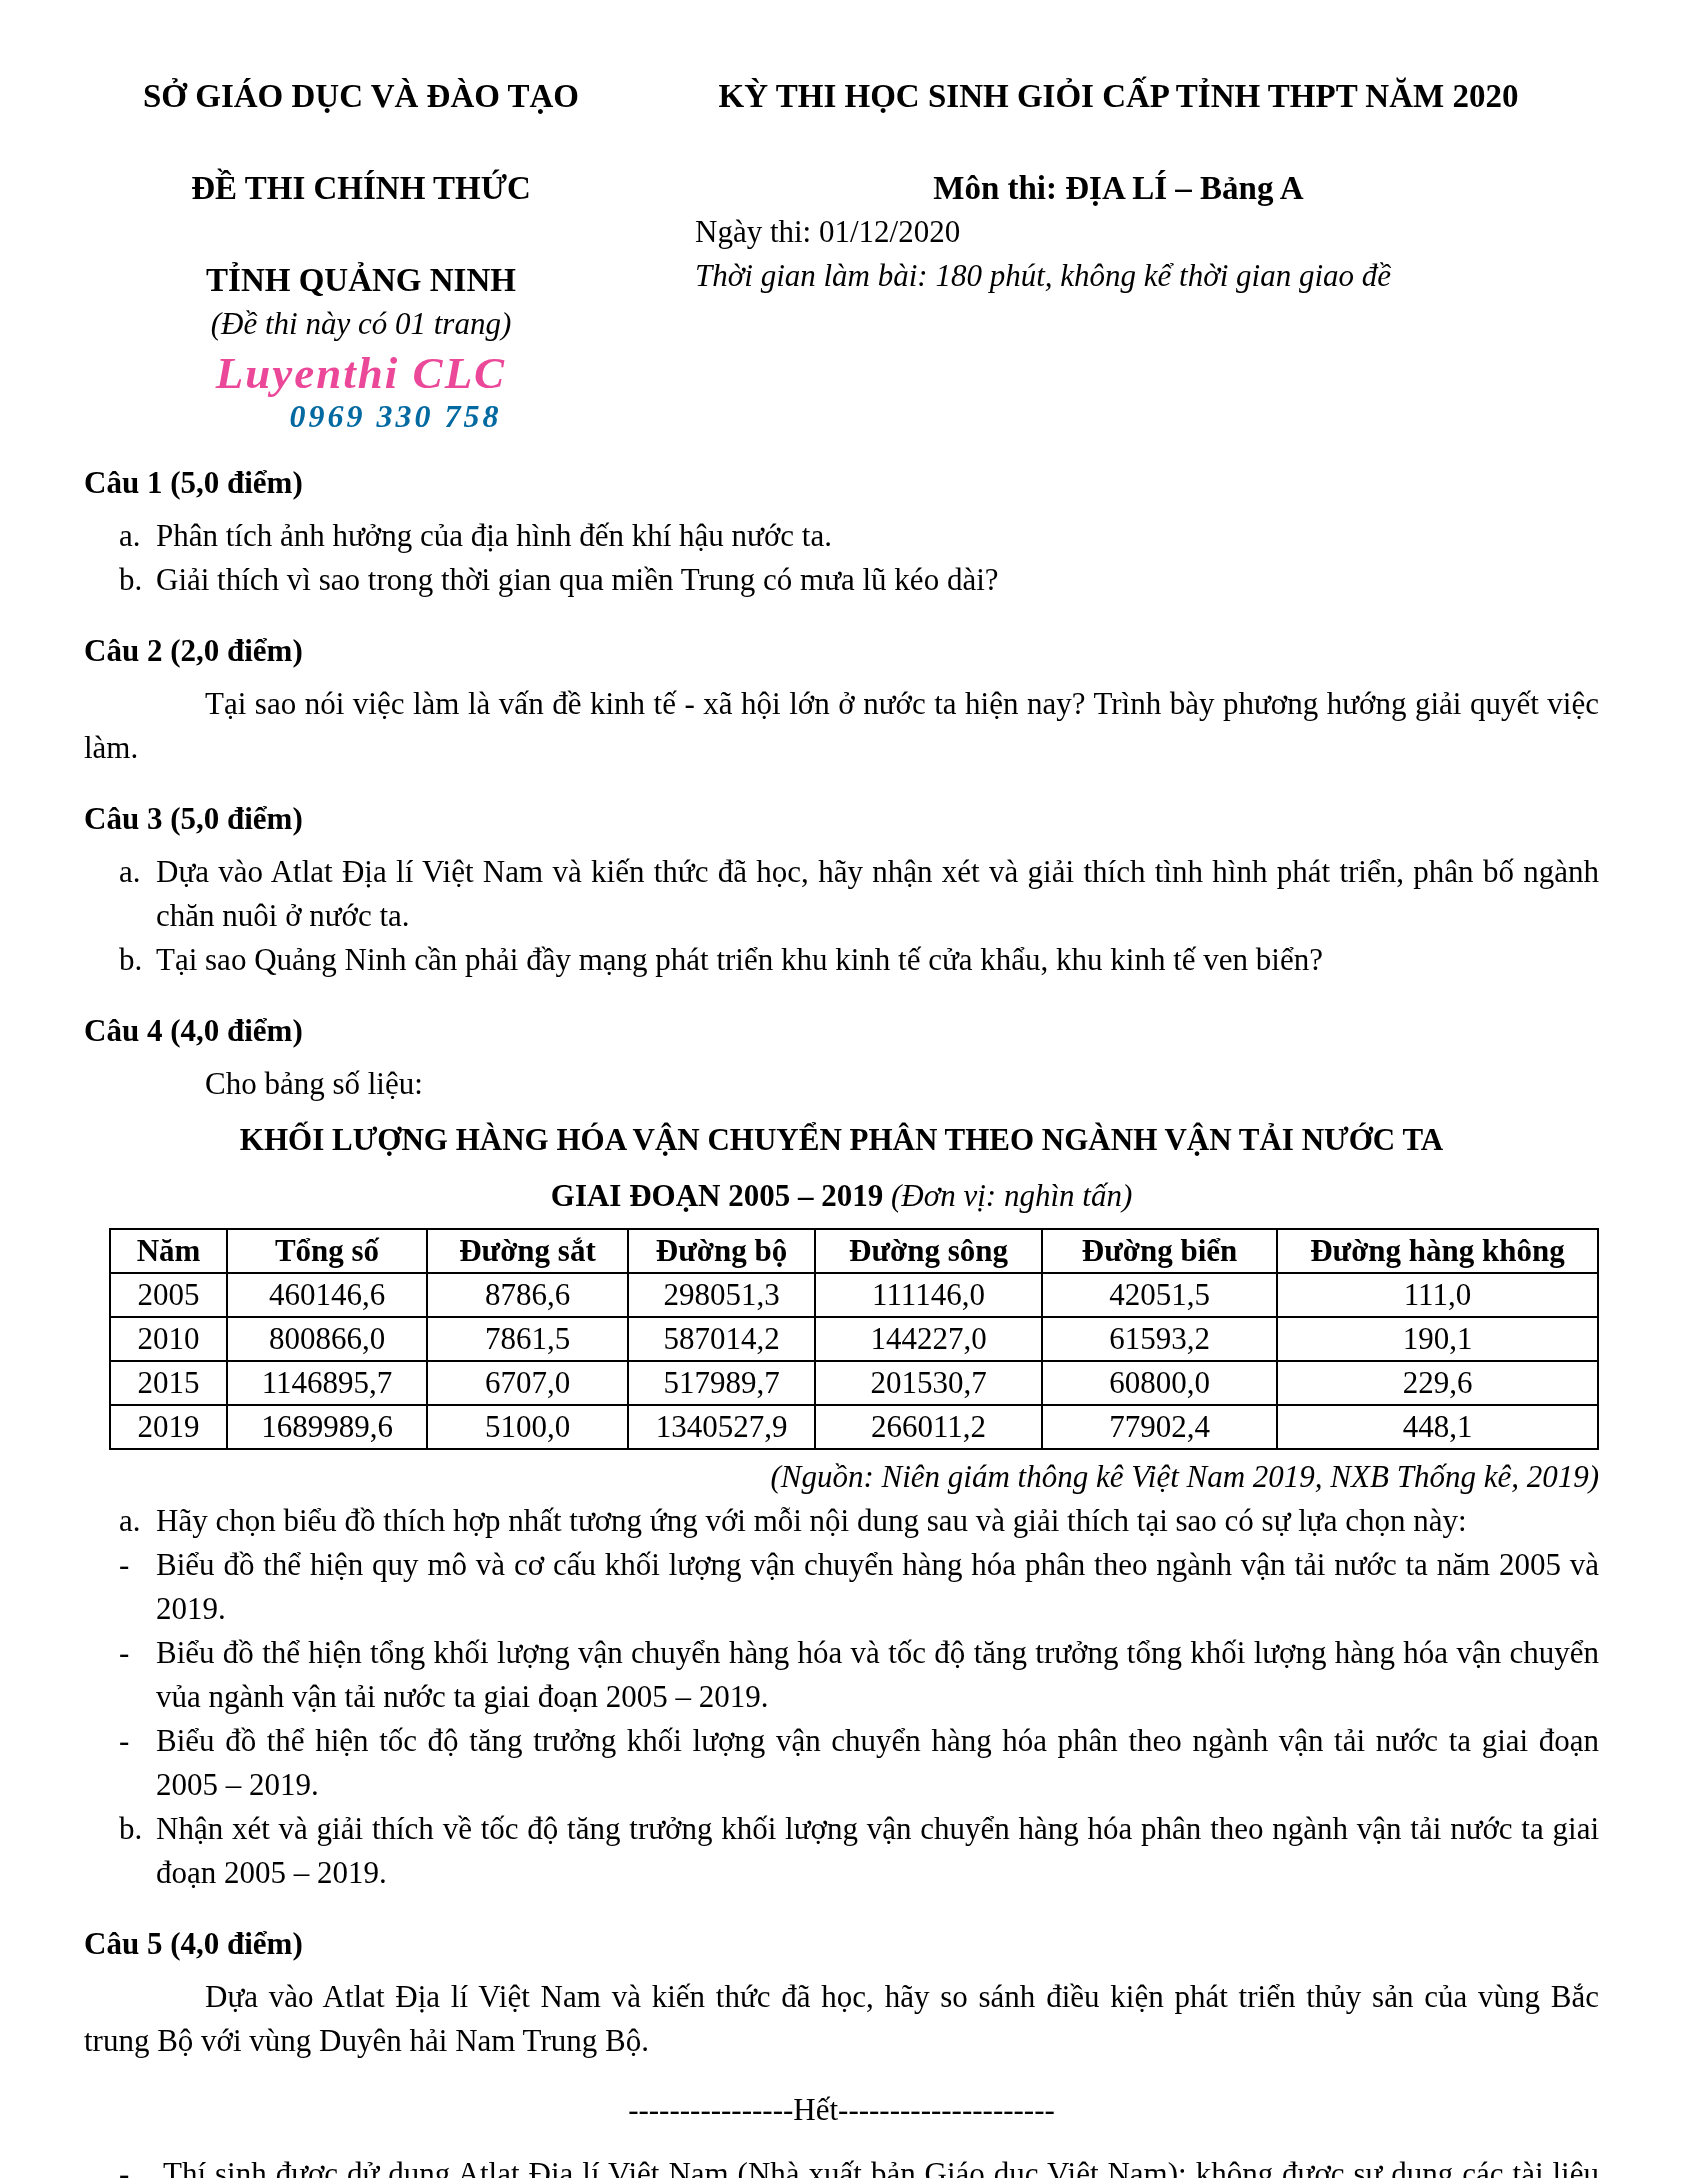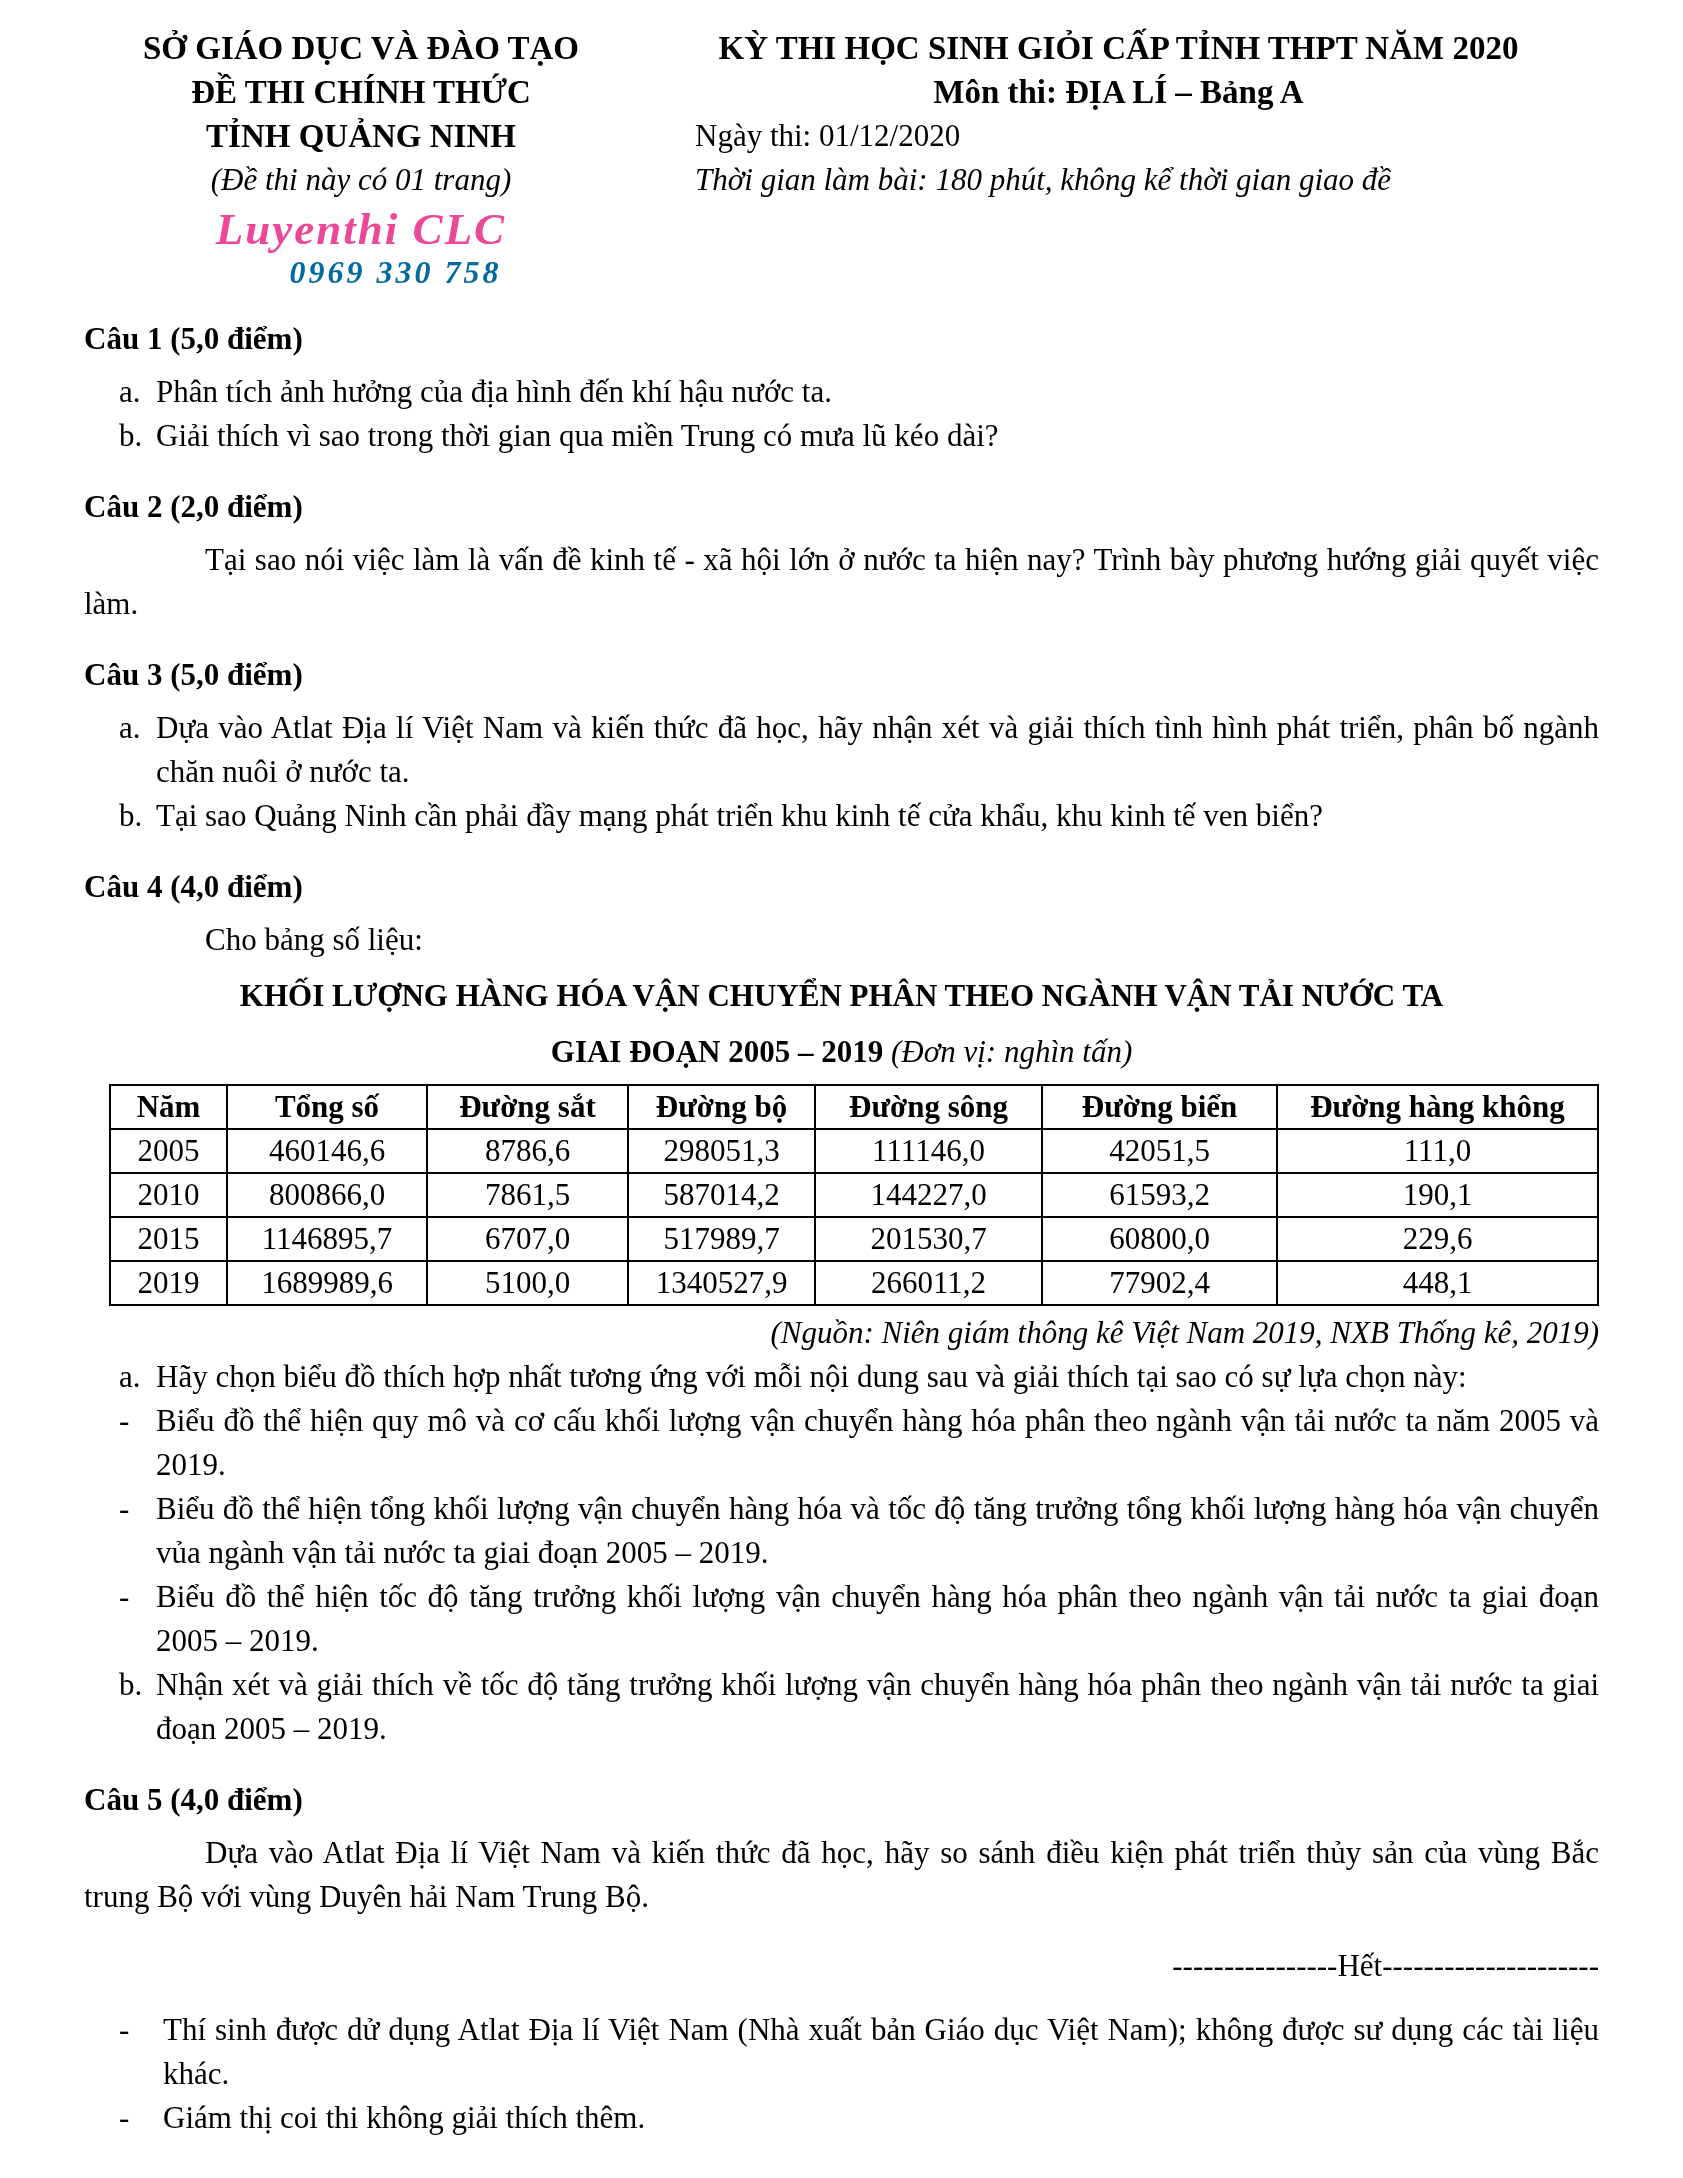--- a/index.html
+++ b/index.html
@@ -8,21 +8,21 @@
     font-family:"Liberation Serif","DejaVu Serif",serif;
     font-size:31px;overflow:hidden;
   }
   .page{padding:26px 84px 0 84px;}
   
   .doc-header{display:flex;}
   .h-left{width:554px;text-align:center;line-height:44px;flex-shrink:0;}
   .h-right{flex:1;line-height:44px;}
   .bold{font-weight:bold;}
   .it{font-style:italic;}
-  .big{font-size:33px;}
+  .big{font-size:33px;margin-top:48px;}
   .h-right .ctr{text-align:center;}
   .h-right .lft{padding-left:57px;}
   .logo{margin-top:2px;}
   .logo-text{
     font-weight:bold;font-style:italic;font-size:45px;line-height:50px;
     letter-spacing:2px;
   }
   .logo-phone{
     font-weight:bold;font-style:italic;font-size:32px;line-height:36px;
     letter-spacing:3px;padding-left:69px;
@@ -38,21 +38,21 @@
   table.data{
     border-collapse:collapse;width:1490px;margin:10px 0 0 25px;
     border:1px solid #7f1d1d;table-layout:fixed;
   }
   table.data th,table.data td{
     border:2px solid #000;text-align:center;padding:1px 2px;line-height:40px;
     font-size:31px;overflow:hidden;white-space:nowrap;
   }
   table.data th{font-weight:bold;}
   .source{text-align:right;font-style:italic;line-height:44px;margin-top:5px;}
-  .het{text-align:right;margin:25px 0 20px 0;line-height:44px;}
+  .het{text-align:center;margin:25px 0 20px 0;line-height:44px;}
   .fn{position:relative;margin-left:35px;padding-left:44px;text-align:justify;line-height:44px;}
   .fn .mk{position:absolute;left:0;top:0;}
 </style>
 </head>
 <body>
 
 <div class="page">
 
   <div class="doc-header">
     <div class="h-left">

